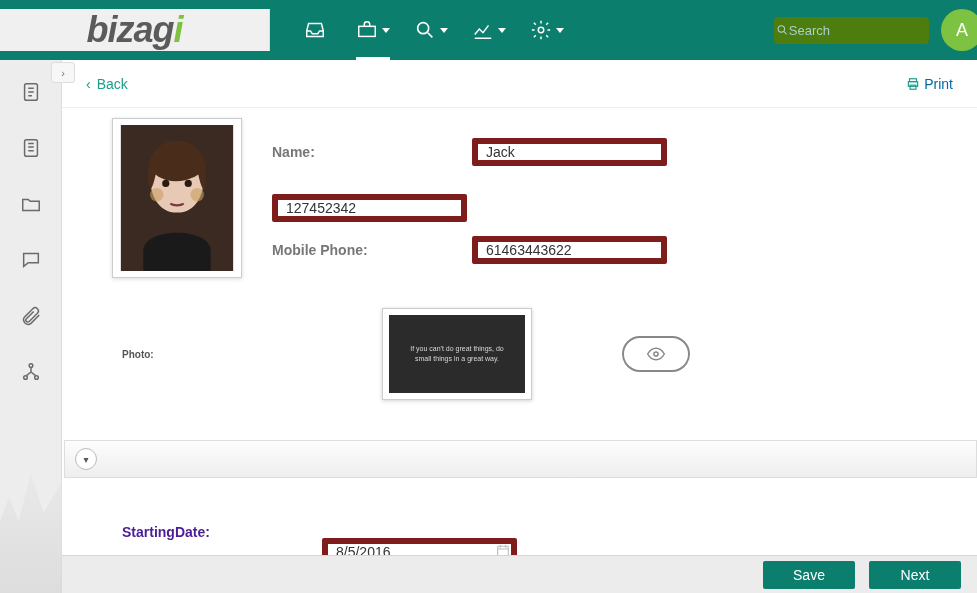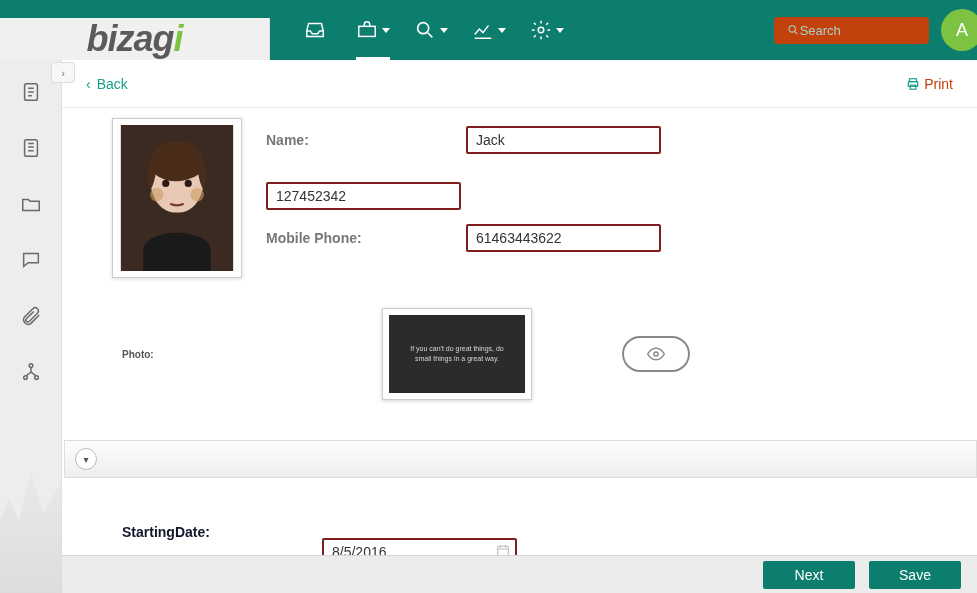--- a/index.html
+++ b/index.html
@@ -2,21 +2,21 @@
 <html><head>
 <meta charset="utf-8">
 <style>
   * { box-sizing: border-box; margin: 0; padding: 0; font-family: "Segoe UI", Arial, sans-serif; }
   html, body { width: 977px; height: 593px; overflow: hidden; background: #f5f5f5; }
 
   
   .topbar {
     height: 60px;
     display: flex;
-    align-items: flex-end;
+    align-items: center;
     background: #0b7e6e;
   }
   .logo-zone {
     width: 270px;
     background: #f0f0f0;
     display: flex;
     align-items: center;
     justify-content: center;
     border-right: 1px solid #ddd;
   }
@@ -59,25 +59,25 @@
     margin-left:2px;
   }
   .search-wrap {
     margin-left: auto;
     display: flex;
     align-items: center;
     padding-right: 12px;
     gap: 12px;
   }
   .search-box {
-    background: #c2410c;
+    background: #4d7c0f;
     border-radius: 4px;
     display: flex;
     align-items: center;
-    padding: 6px 13px;
+    padding: 6px 2px;
     width: 155px;
   }
   .search-box input {
     background: transparent;
     border: none;
     outline: none;
     color: #cfe8e3;
     font-size: 13px;
     width: 100%;
   }
@@ -129,46 +129,46 @@
     top:60px; left:62px; right:0;
     height:48px;
     background:#fff;
     border-bottom:1px solid #eee;
     display:flex;
     align-items:center;
     padding: 0 24px;
     z-index:1;
   }
   .back-link { color:#1a9e8a;font-size:14px;display:flex;align-items:center;gap:6px;cursor:pointer;}
-  .print-link { margin-left:auto;color:#c2410c;font-size:14px;display:flex;align-items:center;gap:4px;cursor:pointer;}
+  .print-link { margin-left:auto;color:#0369a1;font-size:14px;display:flex;align-items:center;gap:4px;cursor:pointer;}
 
   
   .main {
     position:absolute;
     top:108px; left:62px; right:0; bottom:38px;
     background:#fff;
     overflow:auto;
     padding: 10px 0 0 0;
   }
   .form-body { padding: 0 20px 20px 60px; }
 
-  .row1 { display:flex; gap:24px; align-items:flex-start; }
+  .row1 { display:flex; gap:30px; align-items:flex-end; }
   .portrait-frame {
     width:130px;height:160px;border:1px solid #ccc;padding:6px;background:#fff;
     box-shadow:0 1px 4px rgba(0,0,0,.15);
     display:flex;align-items:center;justify-content:center;
     margin-left:-10px;
   }
   .portrait-svg { width:100%;height:100%; }
 
   .fields { flex:1; padding-top:8px; }
   .field { display:flex; align-items:center; margin-bottom:14px; }
   .field label { width:200px; color:#777; font-size:14px; font-weight:600;}
   .field input[type=text] {
-    width:195px; height:28px; border:2px solid #7f1d1d; border-radius:2px;
+    width:195px; height:28px; border:6px solid #7f1d1d; border-radius:2px;
     padding:0 8px; font-size:14px; color:#333;
   }
 
   .photo-row { display:flex; align-items:center; margin-top:30px; gap:60px;}
   .photo-label { width:200px; color:#555; font-size:10px; font-weight:600; padding-left:0;}
   .thumb-frame {
     width:150px;height:92px;border:1px solid #ccc;padding:6px;background:#fff;
     box-shadow:0 1px 4px rgba(0,0,0,.18);
   }
   .thumb-inner { width:100%;height:100%;background:#2b2b2b;display:flex;align-items:center;justify-content:center;}
@@ -191,21 +191,21 @@
     gap:12px;
     margin-left:-58px; margin-right:-20px;
   }
   .sec-chev {
     width:22px;height:22px;border:1px solid #bbb;border-radius:50%;background:#fff;
     display:flex;align-items:center;justify-content:center;font-size:10px;color:#555;cursor:pointer;
   }
   .sec-title { color:#555; font-size:16px; }
 
   .subform { padding-top:20px; }
-  .subform .field label { width:200px; font-weight:600; color:#0f172a; font-size:14px;}
+  .subform .field label { width:200px; font-weight:600; color:#4c1d95; font-size:14px;}
   .date-input { position:relative; width:195px;margin-top:40px; }
   .date-input input { width:100%; height:28px; border:1px solid #c9c9c9; padding:0 28px 0 8px; font-size:14px;}
   .date-icon { position:absolute; right:6px; top:5px; color:#bbb; }
 
   
   .footer {
     position:absolute; bottom:0; left:62px; right:0; height:38px;
     background:#ececec;border-top:1px solid #d6d6d6;
     display:flex;align-items:center;justify-content:flex-end;
     padding-right:16px;gap:14px;
@@ -400,15 +400,15 @@
         </div>
       </div>
 
     </div>
 
   </div>
 </div>
 
 <div class="footer-edge"></div>
 <div class="footer">
+  <button class="btn">Save</button>
   <button class="btn">Next</button>
-  <button class="btn">Save</button>
 </div>
 
 </body></html>

